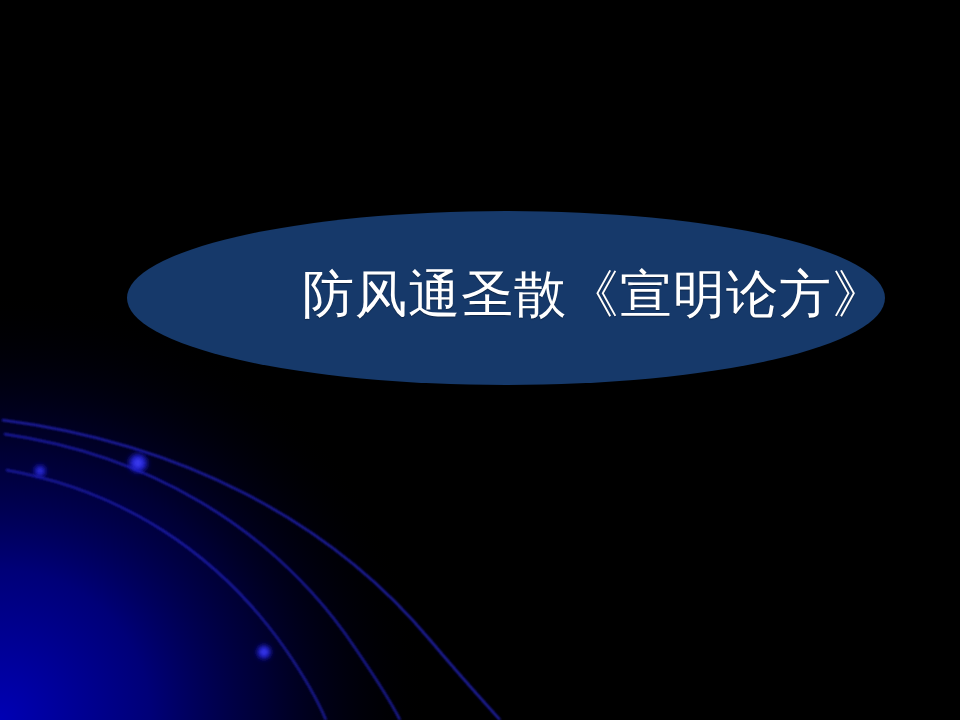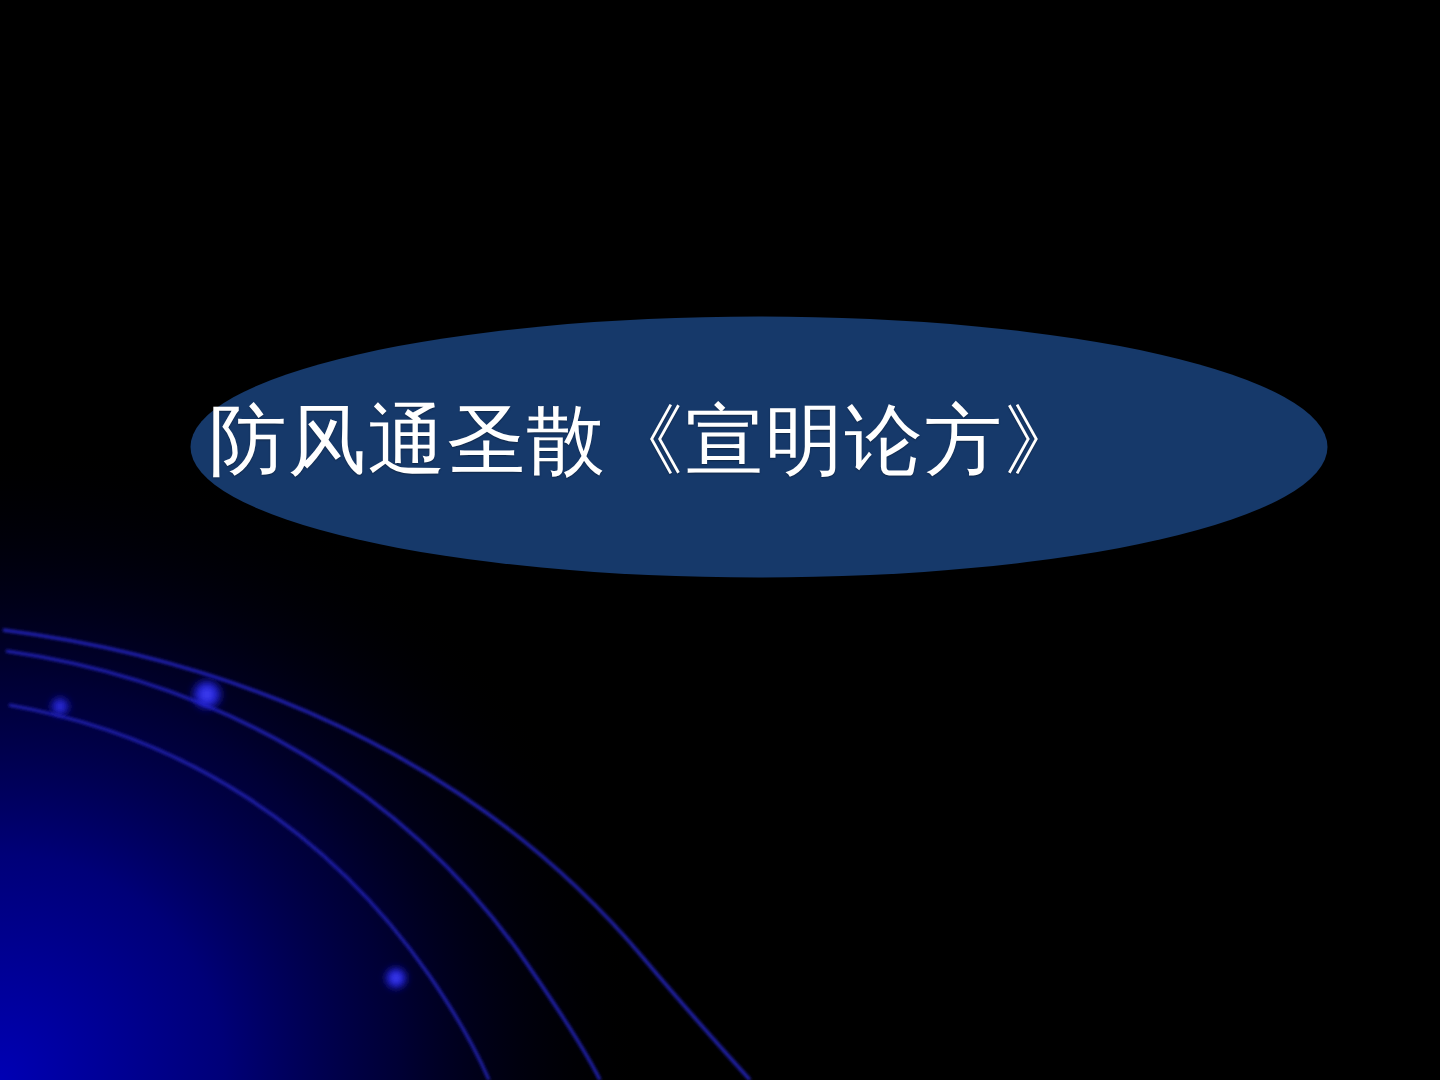--- a/index.html
+++ b/index.html
@@ -46,27 +46,27 @@
     position: absolute;
     left: 0;
     top: 0;
     width: 100%;
     height: 100%;
     border-radius: 50%;
     background: #16396A;
   }
   #title-text-layer {
     position: absolute;
-    left: 12px;
+    left: 0;
     top: 0;
     width: 100%;
     height: 100%;
     display: flex;
     align-items: center;
-    justify-content: flex-start;
+    justify-content: flex-end;
   }
   #slide-title {
     color: #FFFFFF;
     font-size: 52px;
     line-height: 1.05;
     letter-spacing: 1px;
     white-space: nowrap;
     text-align: center;
     font-weight: normal;
     margin: 0;

